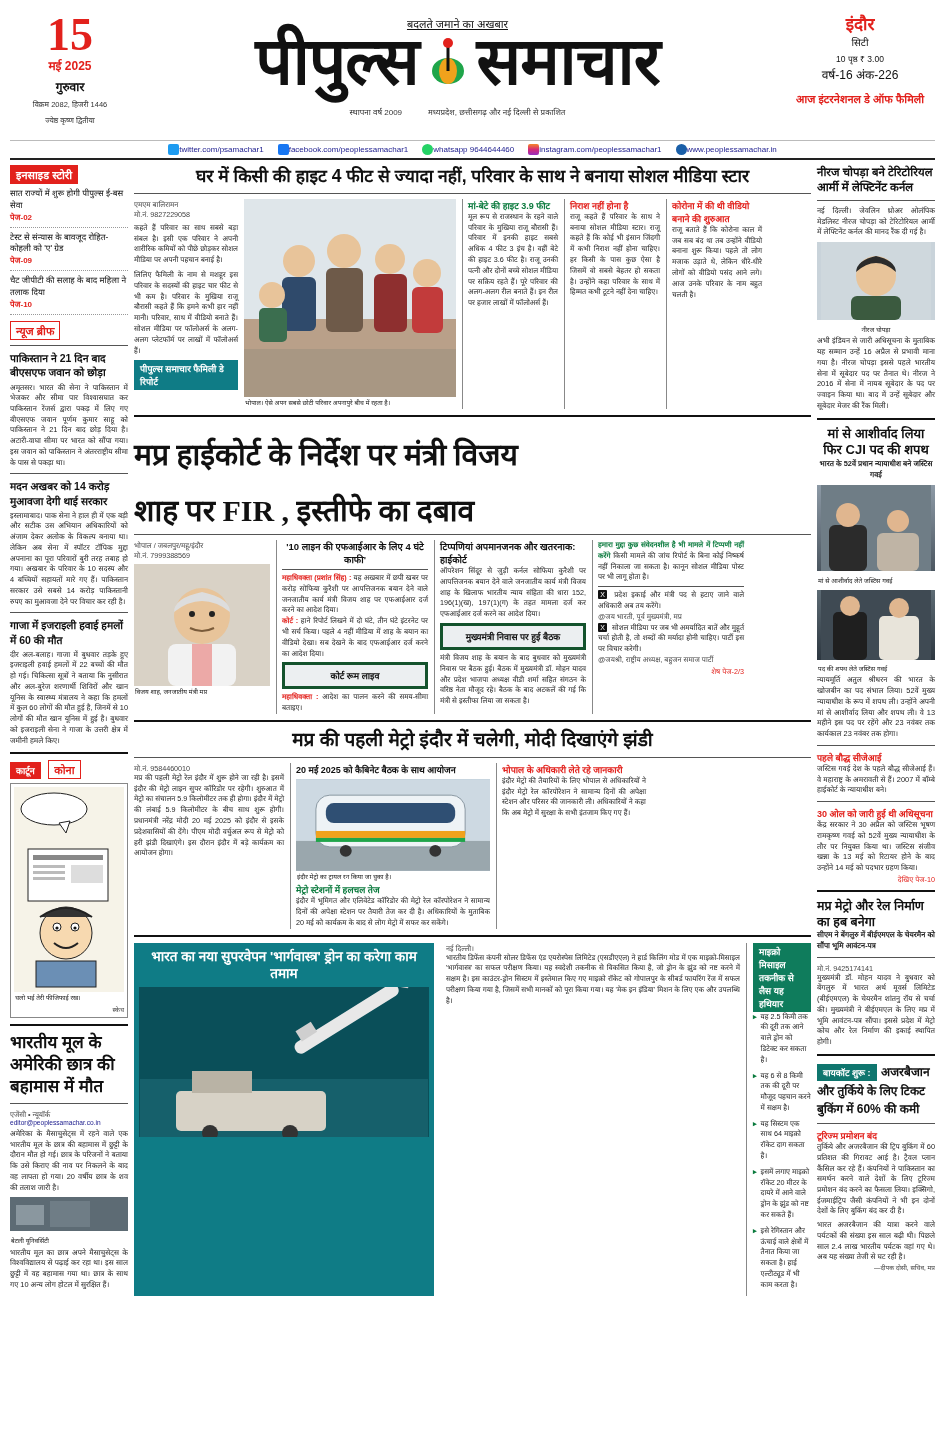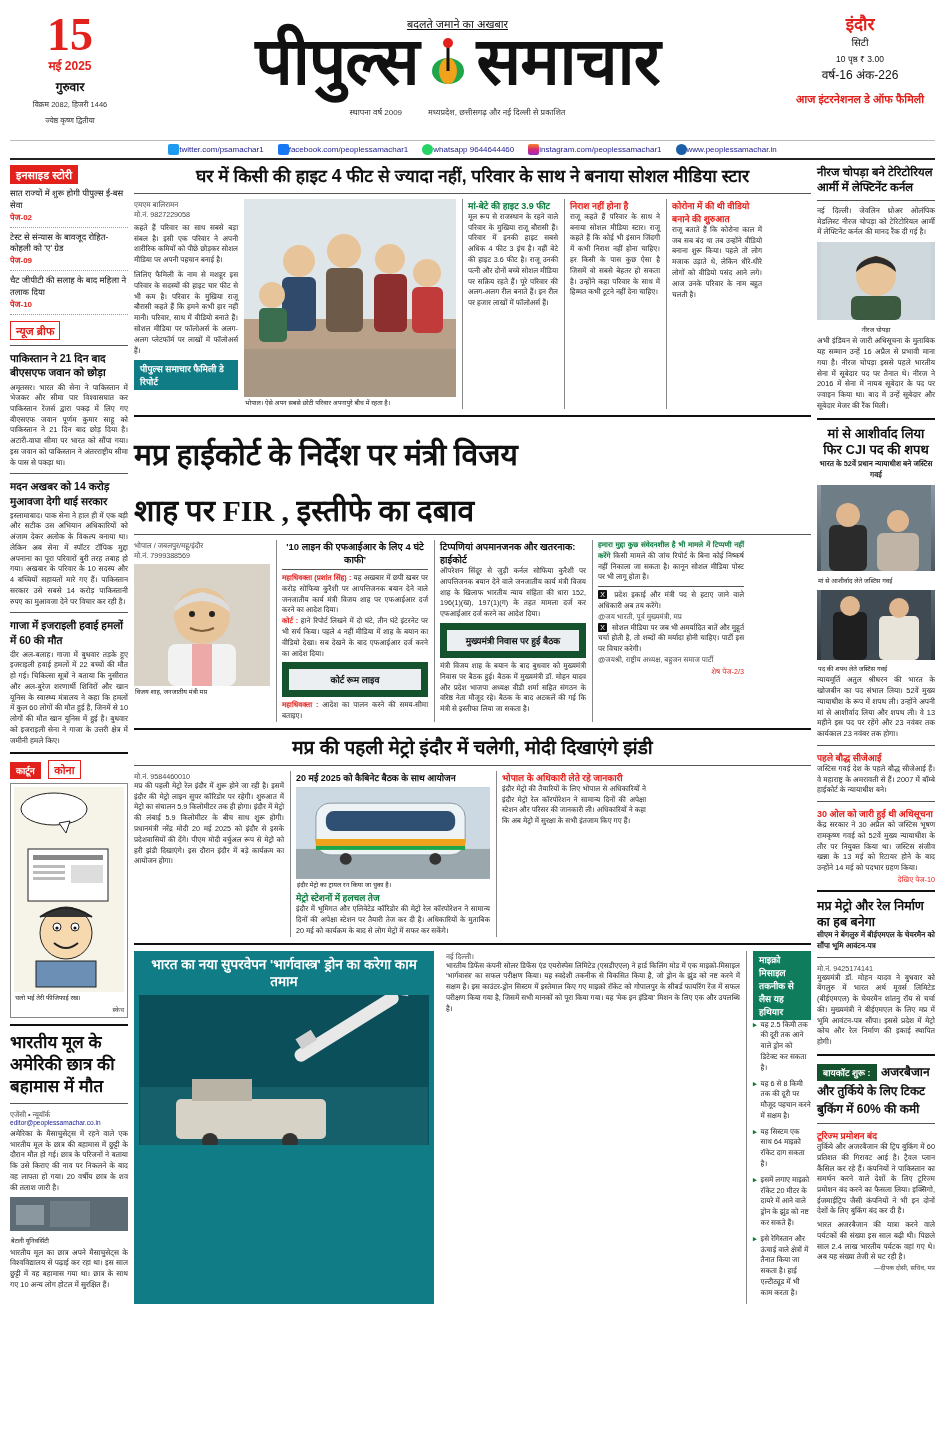--- a/index.html
+++ b/index.html
@@ -76,25 +76,25 @@
   .tcol { font-size:7.2px; line-height:1.5; text-align:justify; color:#222; }
   .tcol p { margin:0 0 4px; }
   .bullet { font-size:7.2px; line-height:1.5; color:#222; display:flex; gap:4px; margin-bottom:5px; }
   .bdot { color:#0a7a3d; font-weight:bold; }
 
   .flexrow { display:flex; gap:6px; }
   .sep-v { border-left:1px solid #888; }
 
   .tag-green { background:#0f7c5c; color:#fff; font-size:9px; font-weight:bold; padding:2px 6px; display:inline-block; }
   .tag-red { background:#e2211c; color:#fff; font-size:9px; font-weight:bold; padding:2px 6px; display:inline-block; }
-  .tag-blue { background:#14532d; color:#fff; font-size:9px; font-weight:bold; padding:2px 6px; display:inline-block; }
+  .tag-blue { background:#0f766e; color:#fff; font-size:9px; font-weight:bold; padding:2px 6px; display:inline-block; }
   .hl-red { color:#e2211c; font-weight:bold; }
   .hl-green { color:#0a7a3d; font-weight:bold; }
 
-  .boxed { border:7px solid #14532d; padding:4px; }
+  .boxed { border:3px solid #14532d; padding:4px; }
   .shade { background:#eceff1; }
   .teal-box { background:#0f7c86; color:#fff; }
 
   .sig { font-size:6.4px; text-align:right; color:#444; }
   .smallcaps { font-size:8px; font-weight:bold; }
   .mini-head { font-size:9px; font-weight:bold; color:#e2211c; }
   .mini-head2 { font-size:9px; font-weight:bold; color:#0a7a3d; }
 
   .xicon { display:inline-block; width:9px; height:9px; background:#111; color:#fff; font-size:7px;
            line-height:9px; text-align:center; border-radius:1px; margin-right:3px; }

